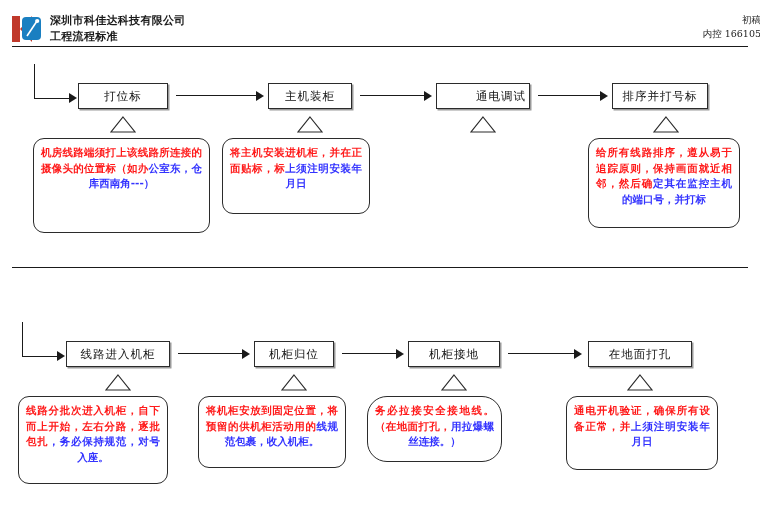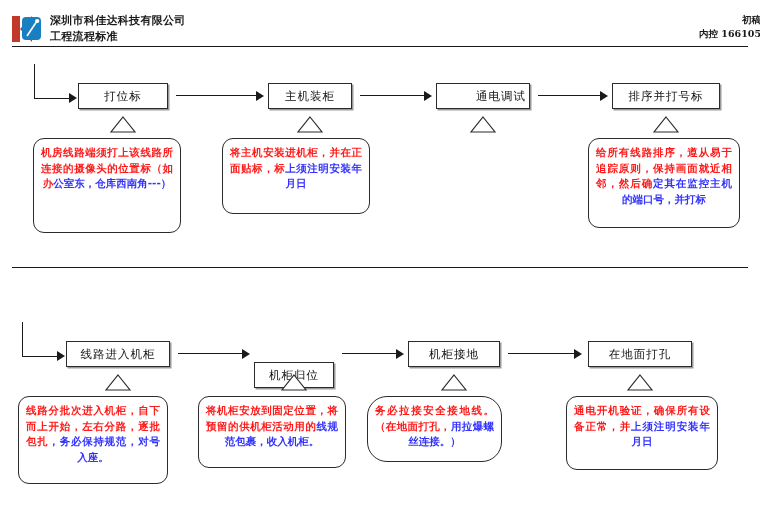--- a/index.html
+++ b/index.html
@@ -41,21 +41,21 @@
   }
   #doc-meta {
     position: absolute;
     right: 14px; top: 13px;
     text-align: right;
     line-height: 1.45;
   }
   .meta-line {
     font-family: "DejaVu Serif", "Liberation Serif", serif;
     font-size: 9.5px;
-    font-weight: bold;
+    font-weight: normal;
     color: #1a1a1a;
     white-space: nowrap;
   }
   #header-rule {
     position: absolute;
     left: 12px; top: 46px;
     width: 736px; height: 0;
     border-top: 1.6px solid #1a1a1a;
   }
   #mid-rule {
@@ -186,21 +186,21 @@
   </div>
 
   <div class="pbox" style="left:78px; top:21px; width:90px; height:26px;">
     <span class="pbox-label">打位标</span>
   </div>
   <div class="tri-wrap" style="left:110px; top:54px;">
     <svg width="26" height="17" viewBox="0 0 26 17">
         <polygon points="13,1 25,16 1,16" fill="#ffffff" stroke="#2b2b2b" stroke-width="1.2"></polygon>
       </svg>
   </div>
-  <div class="note" style="left:33px; top:76px; width:148px; height:95px;">
+  <div class="note" style="left:33px; top:76px; width:177px; height:95px;">
     <div class="note-text">机房线路端须打上该线路所连接的摄像头的位置标（如办<span style="color: rgb(51, 51, 255);">公室东，仓库西南角---）</span></div>
   </div>
 
   <div class="conn" style="left:176px; top:29px; width:88px;">
     <div class="line"></div>
       <div class="head"></div>
   </div>
 
   <div class="pbox" style="left:268px; top:21px; width:84px; height:26px;">
     <span class="pbox-label">主机装柜</span>
@@ -226,21 +226,21 @@
     <svg width="26" height="17" viewBox="0 0 26 17">
         <polygon points="13,1 25,16 1,16" fill="#ffffff" stroke="#2b2b2b" stroke-width="1.2"></polygon>
       </svg>
   </div>
 
   <div class="conn" style="left:538px; top:29px; width:70px;">
     <div class="line"></div>
       <div class="head"></div>
   </div>
 
-  <div class="pbox" style="left:612px; top:21px; width:108px; height:26px;">
+  <div class="pbox" style="left:612px; top:21px; width:96px; height:26px;">
     <span class="pbox-label">排序并打号标</span>
   </div>
   <div class="tri-wrap" style="left:653px; top:54px;">
     <svg width="26" height="17" viewBox="0 0 26 17">
         <polygon points="13,1 25,16 1,16" fill="#ffffff" stroke="#2b2b2b" stroke-width="1.2"></polygon>
       </svg>
   </div>
   <div class="note" style="left:588px; top:76px; width:152px; height:90px;">
     <div class="note-text">给所有线路排序，遵从易于追踪原则，保持画面就近相邻，然后确<span style="color: rgb(51, 51, 255);">定其在监控主机的端口号，并打标</span></div>
   </div>
@@ -264,21 +264,21 @@
   </div>
   <div class="note" style="left:18px; top:76px; width:150px; height:88px;">
     <div class="note-text">线路分批次进入机柜，自下而上开始，左右分路，逐批包扎<span style="color: rgb(51, 51, 255);">，务必保持规范，对号入座。</span></div>
   </div>
 
   <div class="conn" style="left:178px; top:29px; width:72px;">
     <div class="line"></div>
       <div class="head"></div>
   </div>
 
-  <div class="pbox" style="left:254px; top:21px; width:80px; height:26px;margin-top:21px;">
+  <div class="pbox" style="left:254px; top:21px; width:80px; height:26px;">
     <span class="pbox-label">机柜归位</span>
   </div>
   <div class="tri-wrap" style="left:281px; top:54px;">
     <svg width="26" height="17" viewBox="0 0 26 17">
         <polygon points="13,1 25,16 1,16" fill="#ffffff" stroke="#2b2b2b" stroke-width="1.2"></polygon>
       </svg>
   </div>
   <div class="note" style="left:198px; top:76px; width:148px; height:72px;">
     <div class="note-text">将机柜安放到固定位置，将预留的供机柜活动用的<span style="color: rgb(51, 51, 255);">线规范包裹，收入机柜。</span></div>
   </div>

